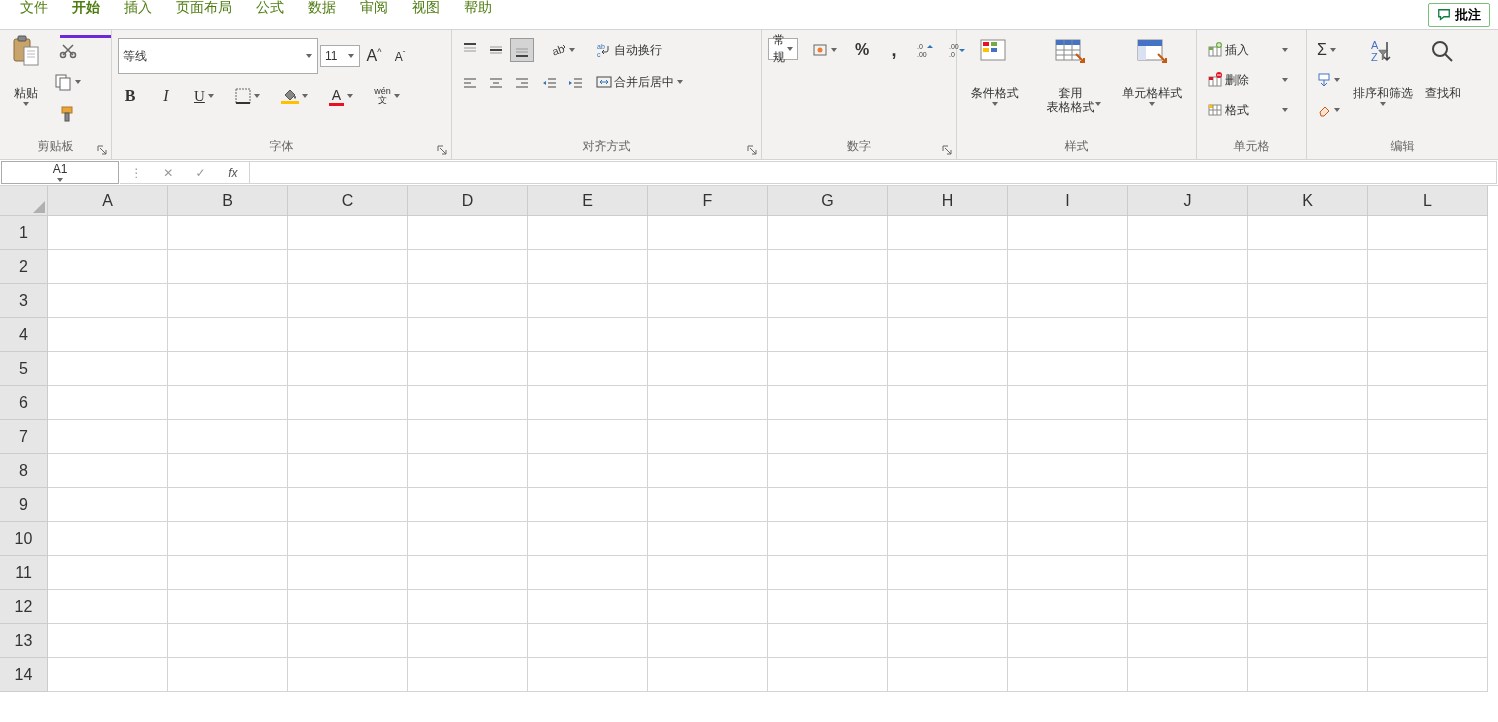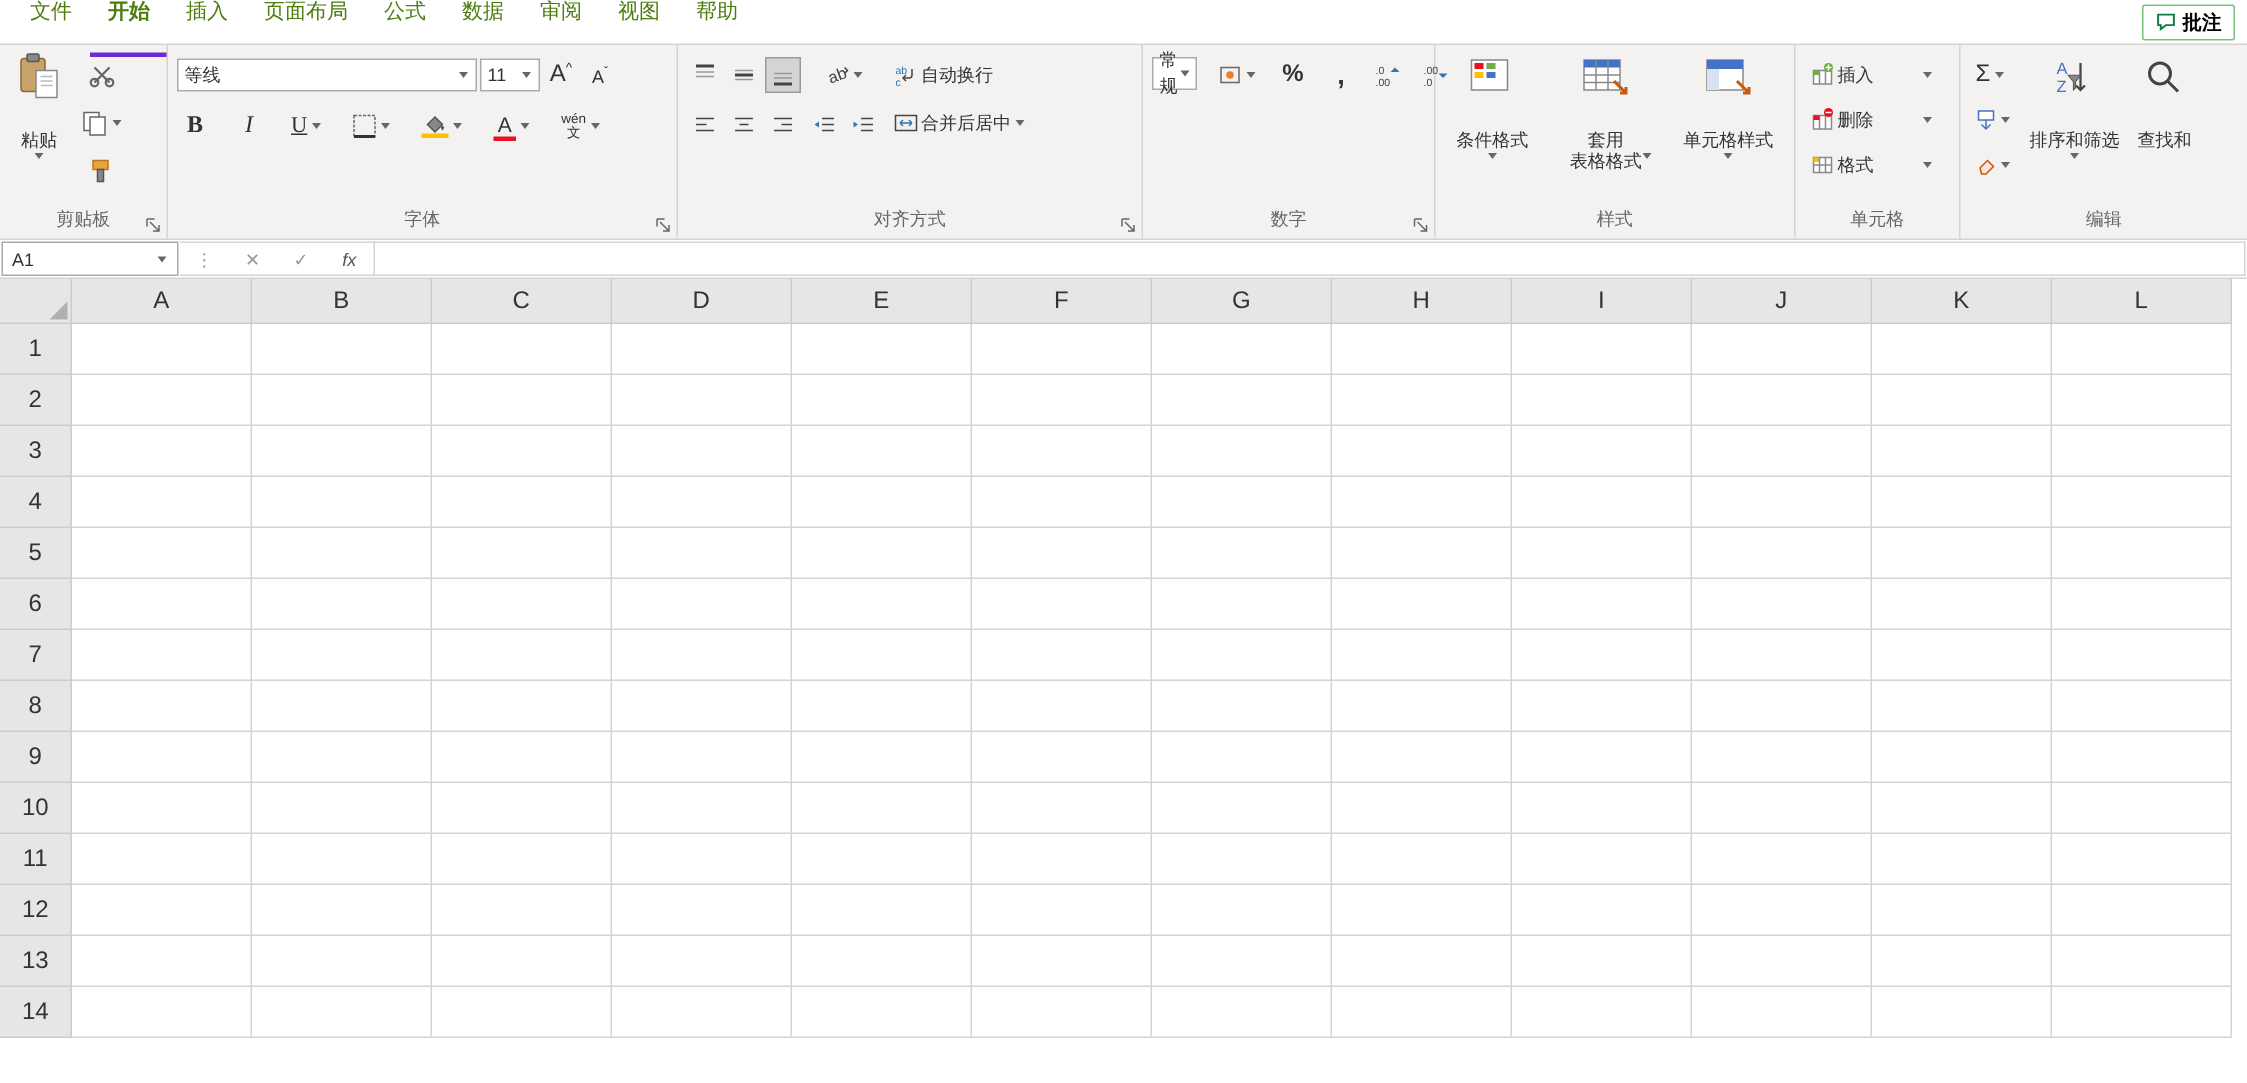--- a/index.html
+++ b/index.html
@@ -24,31 +24,31 @@
 
 .big-btn { display: flex; flex-direction: column; align-items: center; justify-content: flex-start; padding: 2px 4px; cursor: pointer; min-width: 40px; }
 .big-btn .icon-lg { width: 32px; height: 32px; display: flex; align-items: center; justify-content: center; }
 .big-btn .lbl { font-size: 12px; text-align: center; line-height: 14px; margin-top: 18px; }
 
 .small-btn { width: 24px; height: 24px; display: flex; align-items: center; justify-content: center; cursor: pointer; }
 .small-btn.wide { width: auto; padding: 0 4px; gap: 2px; }
 .dd-arrow { width: 8px; height: 8px; display: inline-flex; align-items: center; justify-content: center; color: #666; }
 .dd-arrow::after { content: ""; border-left: 3px solid transparent; border-right: 3px solid transparent; border-top: 4px solid #666; }
 
-.font-select { width: 200px; height: 22px; border: 1px solid #ababab; background: #fff; padding: 0 4px; font-size: 12px; display: flex; align-items: center; justify-content: space-between; cursor: pointer; }
+.font-select { width: 200px; height: 36px; border: 1px solid #ababab; background: #fff; padding: 0 4px; font-size: 12px; display: flex; align-items: center; justify-content: space-between; cursor: pointer; }
 .size-select { width: 40px; height: 22px; border: 1px solid #ababab; background: #fff; padding: 0 4px; font-size: 12px; display: flex; align-items: center; justify-content: space-between; cursor: pointer; }
 .num-select { width: 160px; height: 22px; border: 1px solid #ababab; background: #fff; padding: 0 4px; font-size: 12px; display: flex; align-items: center; justify-content: space-between; cursor: pointer; }
 
 .underline-red { border-bottom: 3px solid #e81123; }
 .underline-yellow { border-bottom: 3px solid #ffc000; }
 .active-box { background: #d4d4d4; border: 1px solid #999; }
 
 
 .formula-bar { height: 26px; border-bottom: 1px solid #d4d4d4; display: flex; align-items: stretch; }
-.name-box { width: 118px; border: 1px solid #ababab; margin: 1px; background: #fff; display: flex; align-items: center; padding: 0 6px; justify-content: space-between; }
+.name-box { width: 118px; border: 1px solid #ababab; margin: 1px; background: #fff; display: flex; align-items: center; padding: 0 6px; justify-content: space-between; flex-direction: column; }
 .fb-btns { width: 130px; display: flex; align-items: center; justify-content: space-around; border: 1px solid #d4d4d4; border-left: none; margin: 1px 0; color: #999; }
 .fb-btns .fb-btn { width: 28px; height: 100%; display: flex; align-items: center; justify-content: center; cursor: pointer; }
 .fx-input { flex: 1; border: 1px solid #d4d4d4; border-left: none; margin: 1px 1px 1px 0; background: #fff; padding: 0 6px; display: flex; align-items: center; }
 .corner { width: 48px; height: 30px; background: #e6e6e6; border-right: 1px solid #ccc; border-bottom: 1px solid #ccc; position: relative; }
 .corner::after { content: ""; position: absolute; right: 2px; bottom: 2px; border-left: 12px solid transparent; border-bottom: 12px solid #b0b0b0; }
 .col-headers { display: flex; height: 30px; }
 .col-h { width: 120px; background: #e6e6e6; border-right: 1px solid #ccc; border-bottom: 1px solid #ccc; display: flex; align-items: center; justify-content: center; font-size: 16px; color: #333; }
 .row-headers { display: flex; flex-direction: column; }
 .row-h { width: 48px; height: 34px; background: #e6e6e6; border-right: 1px solid #ccc; border-bottom: 1px solid #ccc; display: flex; align-items: center; justify-content: center; font-size: 16px; color: #333; }
 .cells { display: flex; flex-direction: column; }

